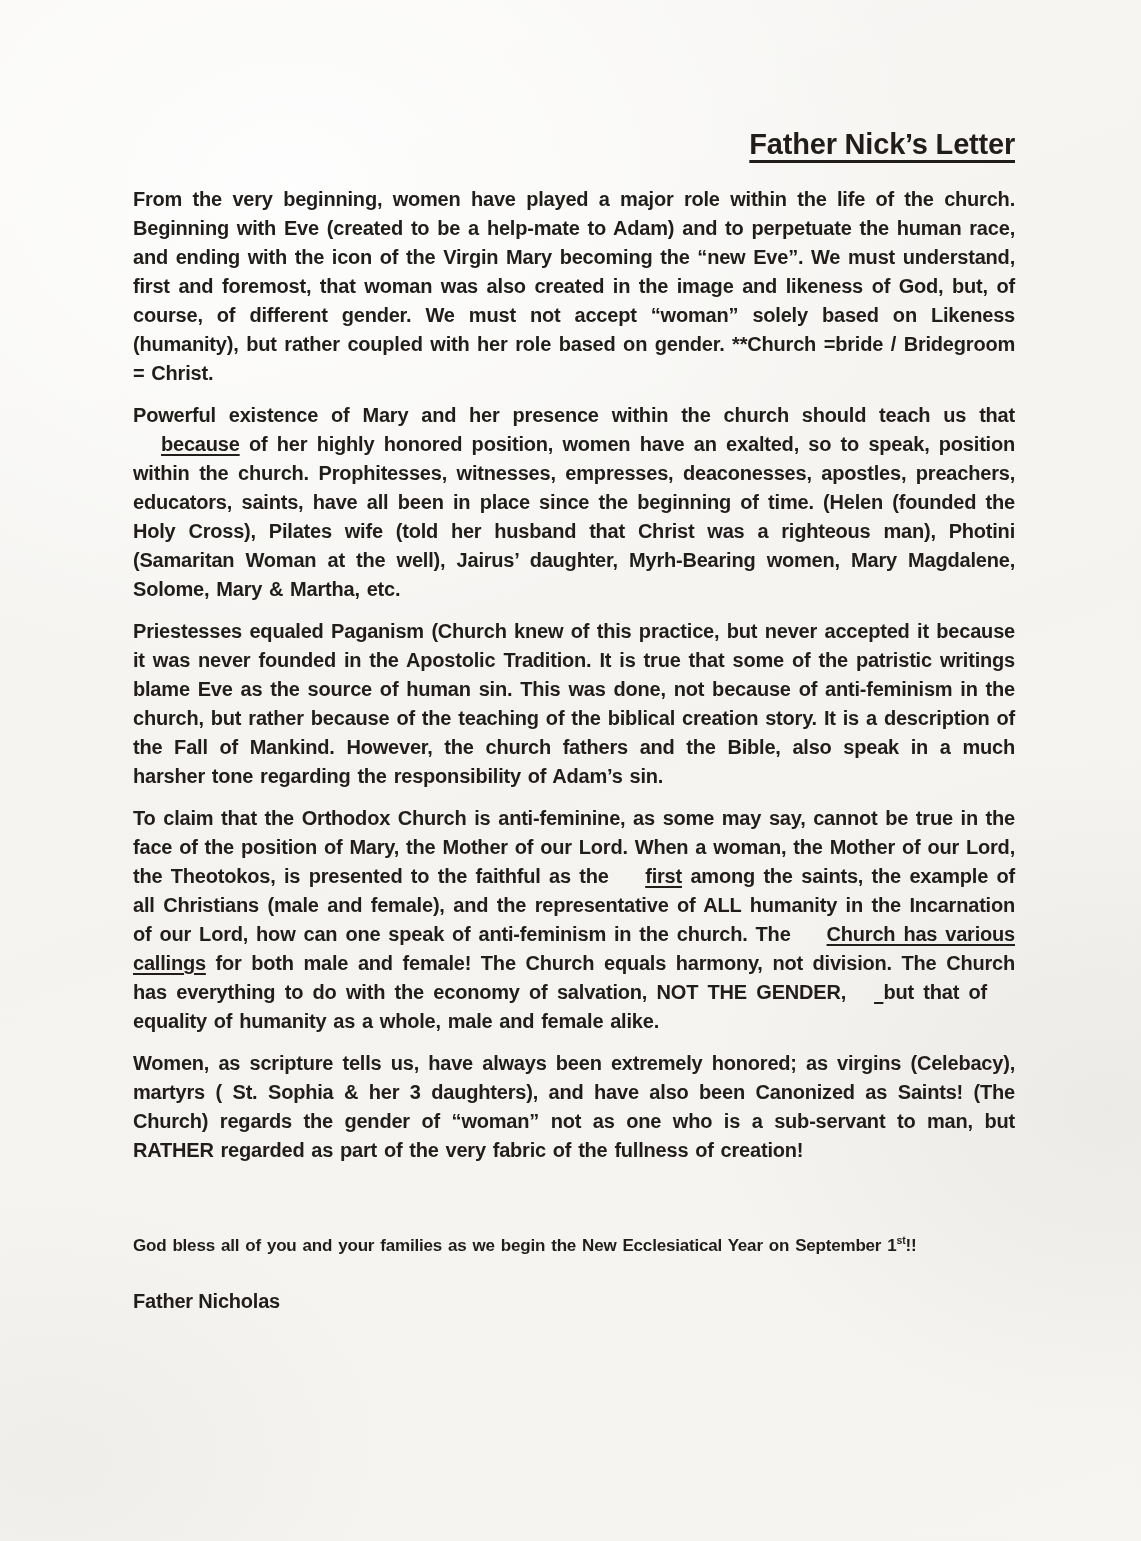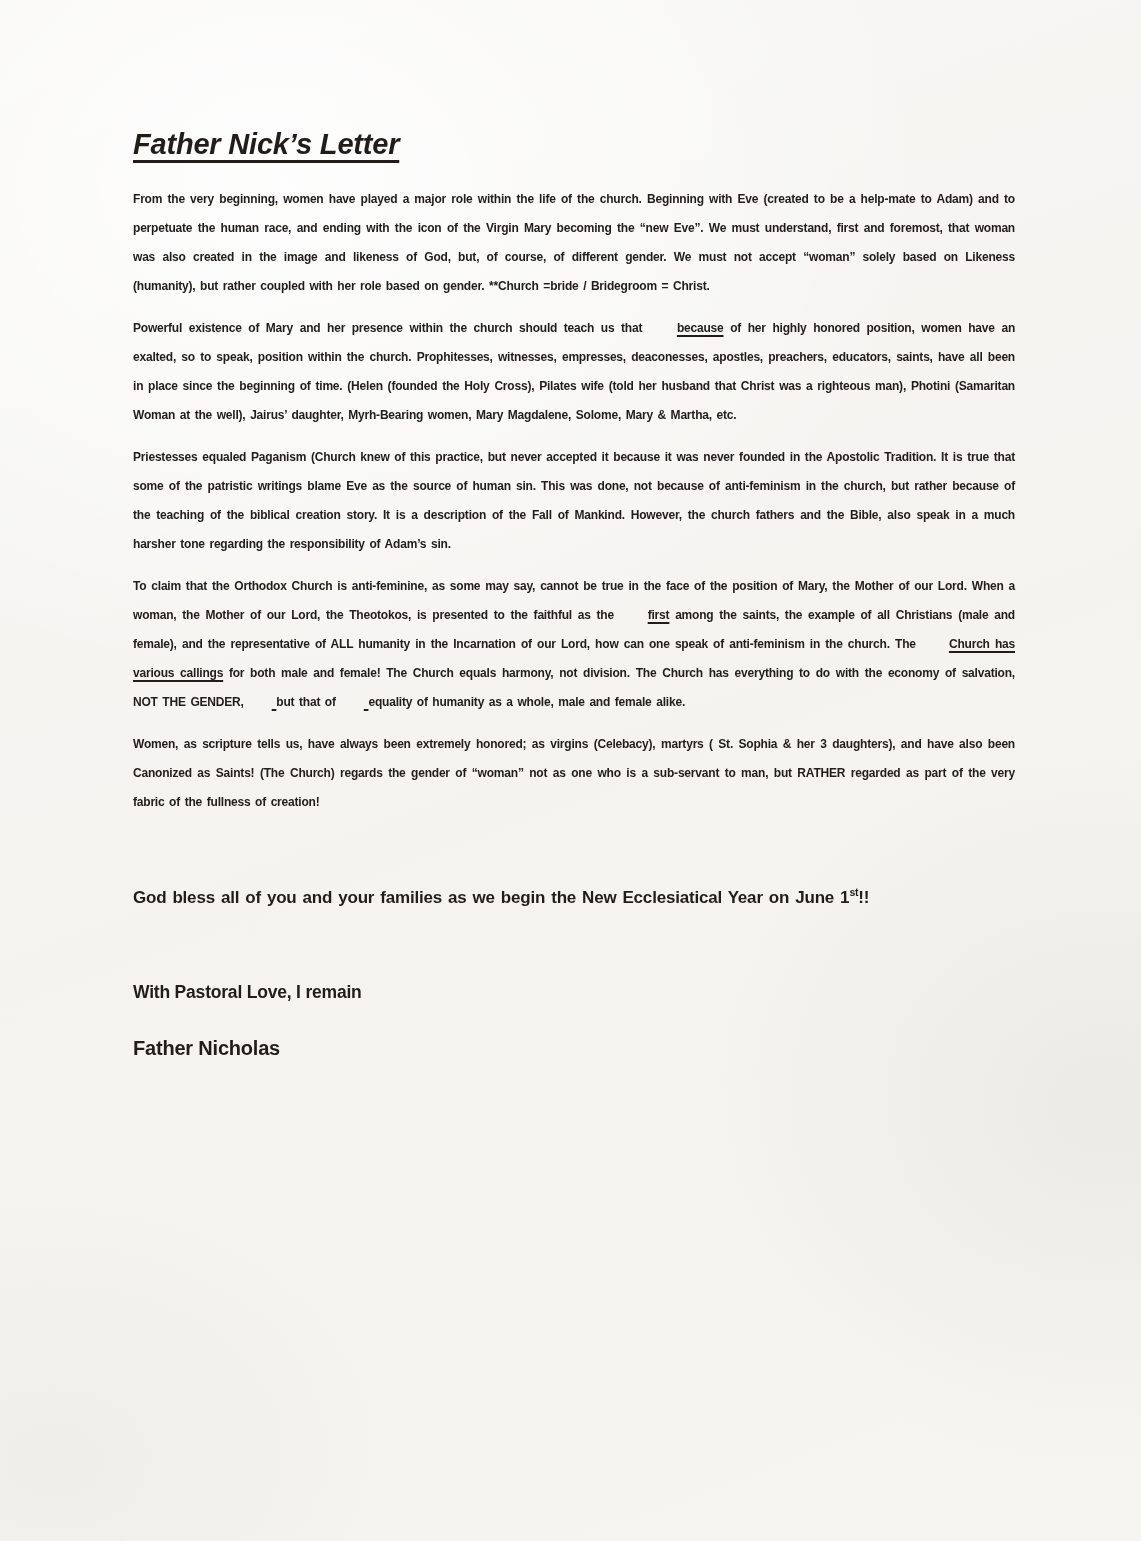--- a/index.html
+++ b/index.html
@@ -13,39 +13,39 @@
     padding:128px 126px 0 133px;
     color:#201d1a;
     font-family:"Liberation Sans","DejaVu Sans",sans-serif;
     font-weight:bold;
     background:
       radial-gradient(1100px 850px at 25% 12%, rgba(255,255,255,0.85), rgba(255,255,255,0) 60%),
       radial-gradient(750px 650px at 97% 72%, rgba(203,199,191,0.22), rgba(203,199,191,0) 55%),
       radial-gradient(700px 500px at 5% 95%, rgba(208,205,198,0.16), rgba(208,205,198,0) 55%),
       linear-gradient(160deg,#f8f7f5 0%,#f4f3f0 50%,#f6f5f2 100%);
   }
-  .titles{text-align:left;font-style:italic;}
+  .titles{text-align:right;}
   h1.doc-title{
     font-size:29px;
     margin:0 0 24px 0;
     text-decoration:underline;
     text-decoration-thickness:2.5px;
     text-underline-offset:6px;
     letter-spacing:-0.2px;
   }
   h2.doc-subtitle{
     font-size:27px;
     margin:0 0 74px 0;
     text-decoration:underline;
     text-decoration-thickness:2.5px;
     text-underline-offset:6px;
     letter-spacing:-0.2px;
   }
   .body-text p.para{
-    font-size:12px;
+    font-size:20px;
     line-height:29px;
     letter-spacing:-0.2px;
     word-spacing:1.5px;
     text-align:justify;
     margin:0 0 13px 0;
   }
   .u{
     text-decoration:underline;
     text-decoration-thickness:1.5px;
     text-underline-offset:3px;
@@ -84,18 +84,17 @@
   </div>
 
   <div class="body-text">
       <p class="para"><span>From the very beginning, women have played a major role within the life of the church.  Beginning with Eve (created to be a help-mate to Adam) and to perpetuate the human race, and ending with the icon of the Virgin Mary becoming the “new Eve”.   We must understand, first and foremost, that woman was also created in the image and likeness of God, but, of course, of different gender.  We must not accept “woman” solely based on Likeness (humanity), but rather coupled with her role based on gender.  **Church =bride / Bridegroom = Christ.</span></p>
       <p class="para"><span>Powerful existence of Mary and her presence within the church should teach us that </span><span class="u">because</span><span> of her highly honored position, women have an exalted, so to speak, position within the church.  Prophitesses, witnesses, empresses, deaconesses, apostles, preachers, educators, saints, have all been in place since the beginning of time.  (Helen (founded the Holy Cross), Pilates wife (told her husband that Christ was a righteous man), Photini (Samaritan Woman at the well), Jairus’ daughter, Myrh-Bearing women, Mary Magdalene, Solome, Mary &amp; Martha, etc.</span></p>
       <p class="para"><span>Priestesses  equaled Paganism (Church knew of this practice, but never accepted it because it was never founded in the Apostolic Tradition.  It is true that some of the patristic writings blame Eve as the source of human sin.  This was done, not because of anti-feminism in the church, but rather because of the teaching of the biblical creation story.  It is a description of the Fall of Mankind.  However, the church fathers and the Bible, also speak in a much harsher tone regarding the responsibility of Adam’s sin.</span></p>
       <p class="para"><span>To claim that the Orthodox Church is anti-feminine, as some may say, cannot be true in the face of the position of Mary, the Mother of our Lord.  When a woman, the Mother of our Lord, the Theotokos, is presented to the faithful as the </span><span class="u">first</span><span> among the saints, the example of all Christians (male and female), and the representative of ALL humanity in the Incarnation of our Lord, how can one speak of anti-feminism in the church. The </span><span class="u">Church has various callings</span><span> for both male and female! The Church equals harmony, not division.  The Church has everything to do with the economy of salvation, NOT THE GENDER,</span><span class="u"> </span><span>but that of</span><span class="u"> </span><span>equality of humanity as a whole, male and female alike.</span></p>
       <p class="para"><span>Women, as scripture tells us, have always been extremely honored; as virgins (Celebacy), martyrs ( St. Sophia &amp; her 3 daughters), and have also been Canonized as Saints! (The Church) regards the gender of “woman” not as one who is a sub-servant to man, but RATHER regarded as part of the very fabric of the fullness of creation!</span></p>
     </div>
 
-  <p class="blessing"><span>God bless all of you and your families as we begin the New Ecclesiatical Year on June 1</span><sup>st</sup><span>!!</span></p>
+  <p class="blessing"><span>God bless all of you and your families as we begin the New Ecclesiatical Year on September 1</span><sup>st</sup><span>!!</span></p>
 
-  <p class="valediction">With Pastoral Love, I remain</p>
 
   <p class="signature">Father Nicholas</p>
 </div>
 
 </body></html>

